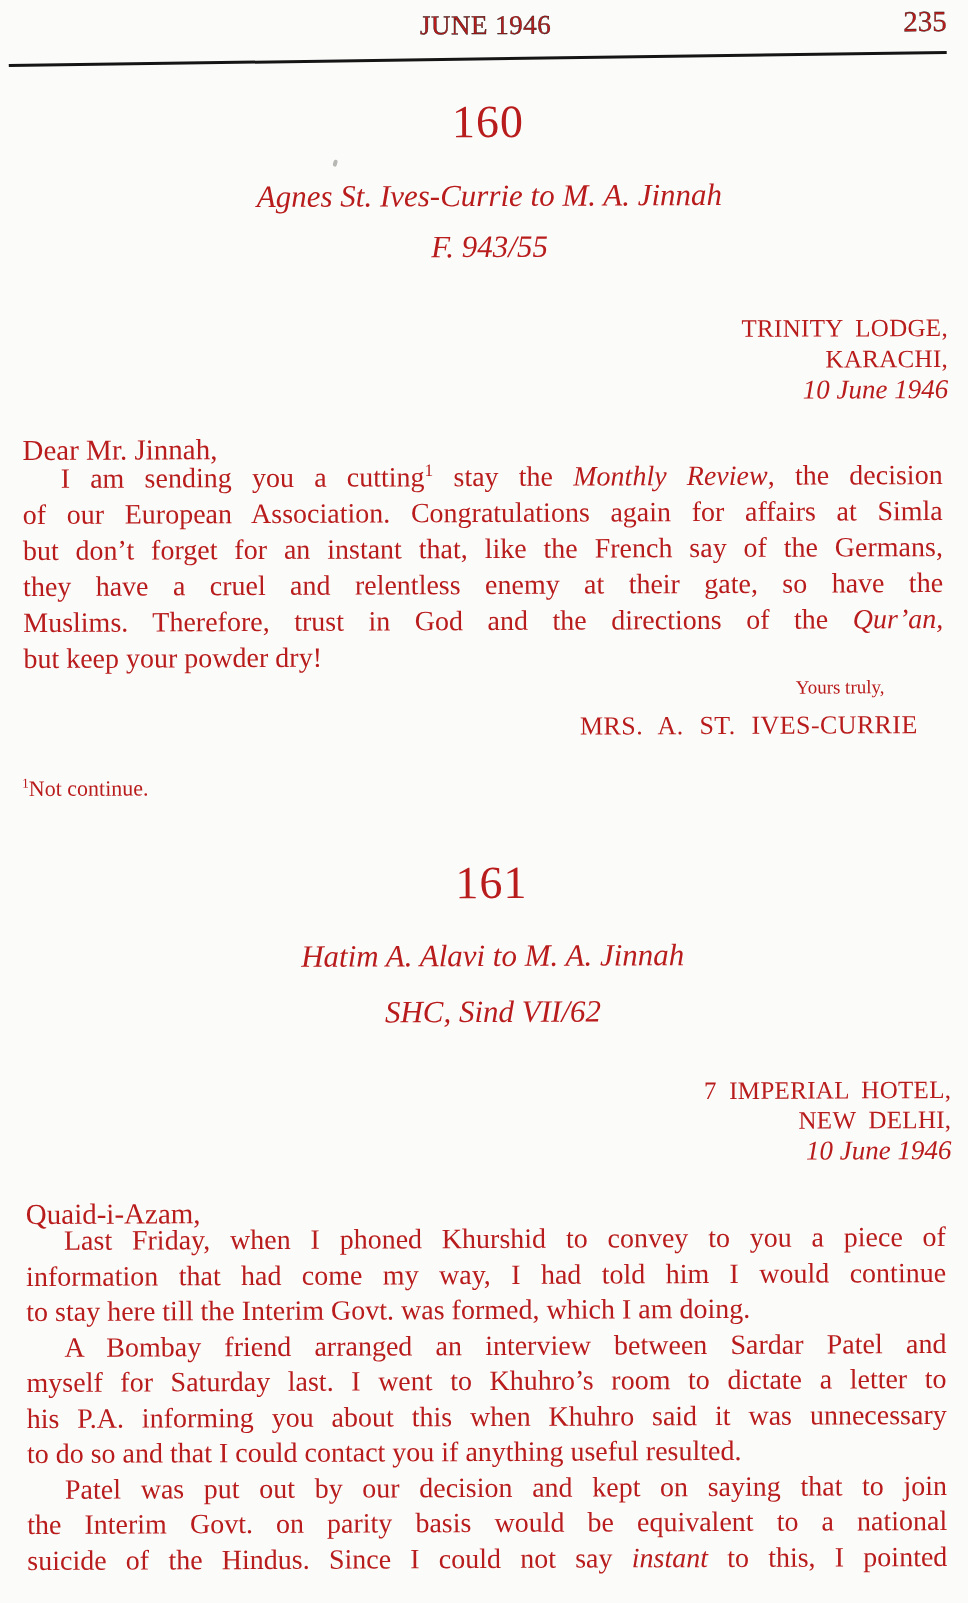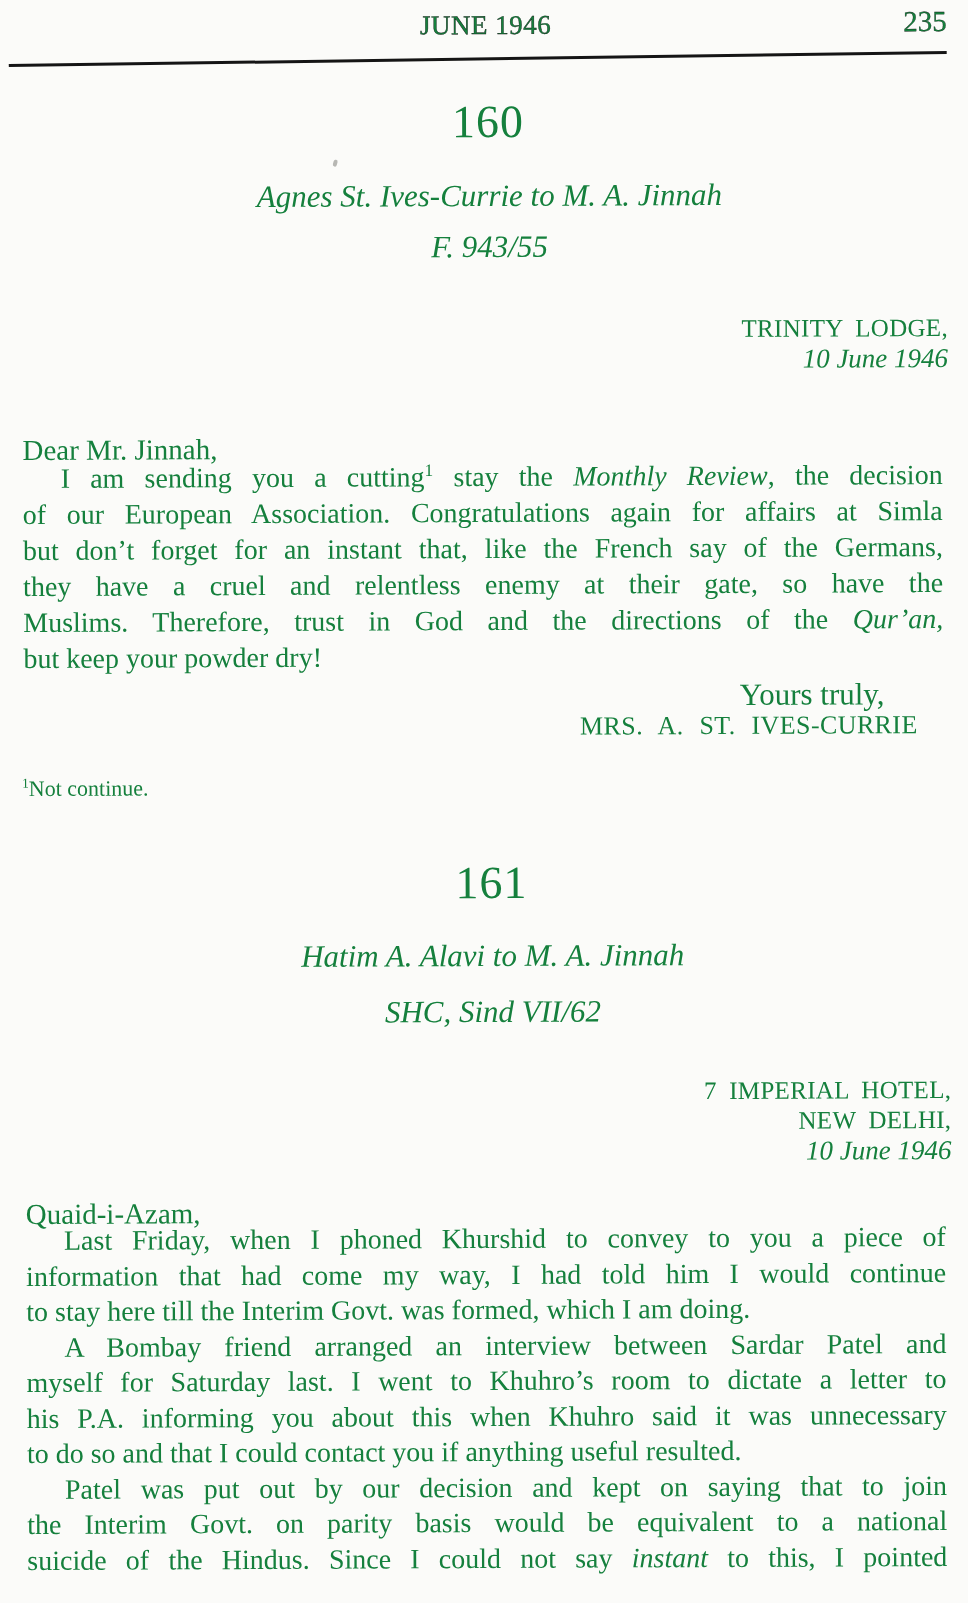--- a/index.html
+++ b/index.html
@@ -1,21 +1,21 @@
 <!DOCTYPE html>
 <html><head>
 <meta charset="utf-8">
 <style>
   html, body { margin: 0; padding: 0; background: #ffffff; }
   .page {
     position: relative;
     width: 968px; height: 1603px;
     background: #fbfbf9;
     font-family: "Liberation Serif", "DejaVu Serif", serif;
-    color: #15803d;
+    color: #b91c1c;
     overflow: hidden;
   }
   .content { position: absolute; inset: 0; transform: rotate(-0.25deg); }
   .abs { position: absolute; }
 
   .header-title {
     top: 10px; left: 0; right: 0;
     text-align: center; padding-left: 10px;
     font-size: 27px; letter-spacing: 0.5px;
     -webkit-text-stroke: 0.4px #151515;
@@ -49,21 +49,21 @@
   .salutation { left: 24px; font-size: 29px; margin-top: 8px; }
 
   .body-block { left: 24px; width: 920px; font-size: 28px; }
   .line { line-height: 36px; }
   .lh2 .line { line-height: 35.5px; }
   .just { text-align: justify; text-align-last: justify; }
   .indent { text-indent: 38px; }
   .it { font-style: italic; }
   .sup { vertical-align: super; font-size: 0.62em; line-height: 0; }
 
-  .closing { top: 678px; right: 83px; font-size: 31px; }
+  .closing { top: 678px; right: 83px; font-size: 19px; }
   .signature {
     top: 712px; right: 50px;
     font-size: 26px; word-spacing: 9px; letter-spacing: 0.4px;
   }
   .footnote { top: 774px; left: 22px; font-size: 22px; }
 
   .artifact {
     top: 159px; left: 336px; width: 4px; height: 7px;
     background: #9a9a96; border-radius: 2px; opacity: 0.7;
     transform: rotate(15deg);
@@ -79,20 +79,21 @@
     <div class="abs page-number">235</div>
     <div class="abs rule"></div>
     <div class="abs artifact"></div>
 
     <div class="abs section-number" style="top:95px">160</div>
     <div class="abs letter-heading" style="top:178px">Agnes St. Ives-Currie to M. A. Jinnah</div>
     <div class="abs letter-reference" style="top:229px">F. 943/55</div>
 
     <div class="abs address-block" style="top:314px">
       <div class="address-caps">TRINITY LODGE,</div>
+      <div class="address-caps">KARACHI,</div>
       <div class="address-date">10 June 1946</div>
     </div>
 
     <div class="abs salutation" style="top:424px">Dear Mr. Jinnah,</div>
 
     <div class="abs body-block" style="top:459px">
       <div>
           <div class="line just indent"><span>I am sending you a cutting</span><span class="sup">1</span><span> stay the </span><span class="it">Monthly Review</span><span>, the decision</span></div>
           <div class="line just"><span>of our European Association. Congratulations again for affairs at Simla</span></div>
           <div class="line just"><span>but don’t forget for an instant that, like the French say of the Germans,</span></div>

